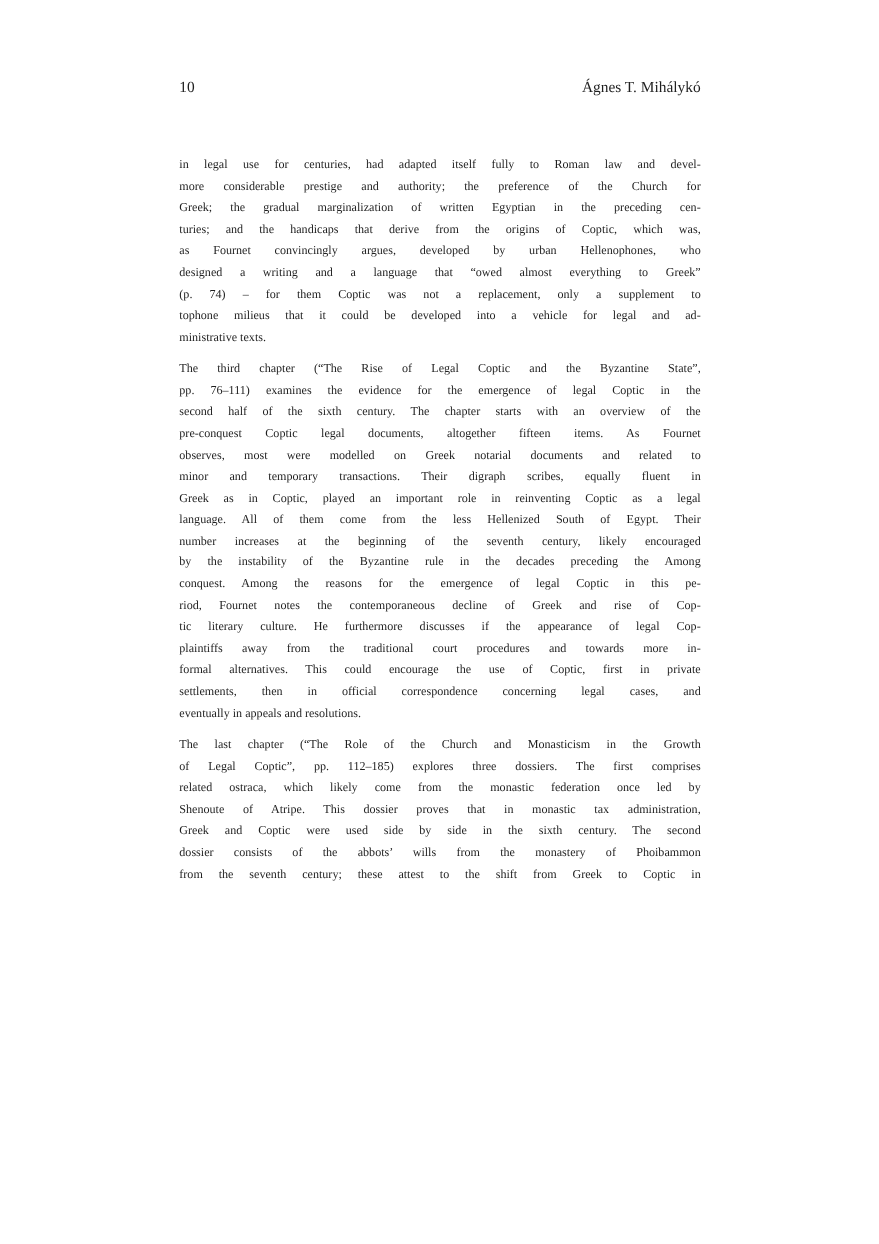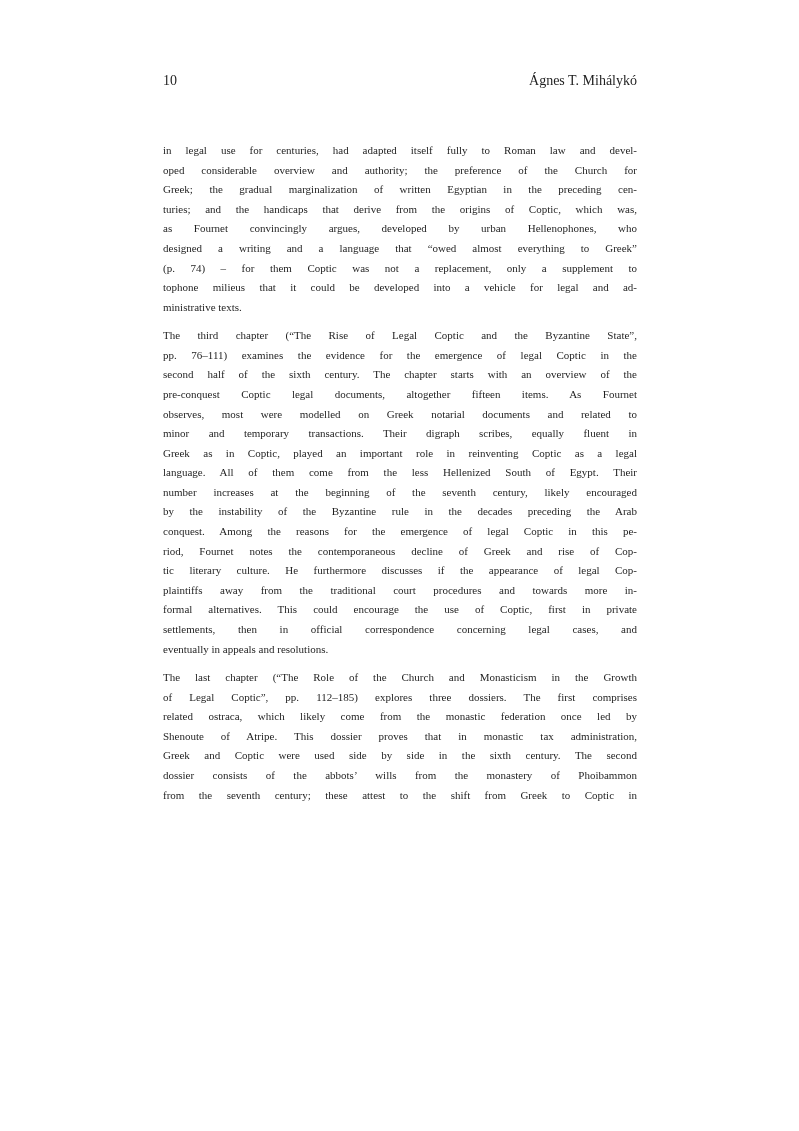--- a/index.html
+++ b/index.html
@@ -56,40 +56,40 @@
 <body>
 
 <div class="page">
   <div class="running-header">
     <div class="page-number">10</div>
     <div class="running-title">Ágnes T. Mihálykó</div>
   </div>
   <div class="text-block">
       <div class="para last-line-left">
         <div class="line">in legal use for centuries, had adapted itself fully to Roman law and devel-</div>
-        <div class="line">oped considerable overview and authority; the preference of the Church for</div>
+        <div class="line">more considerable prestige and authority; the preference of the Church for</div>
         <div class="line">Greek; the gradual marginalization of written Egyptian in the preceding cen-</div>
         <div class="line">turies; and the handicaps that derive from the origins of Coptic, which was,</div>
         <div class="line">as Fournet convincingly argues, developed by urban Hellenophones, who</div>
         <div class="line">designed a writing and a language that “owed almost everything to Greek”</div>
         <div class="line">(p. 74) – for them Coptic was not a replacement, only a supplement to</div>
         <div class="line">tophone milieus that it could be developed into a vehicle for legal and ad-</div>
         <div class="line">ministrative texts.</div>
       </div>
       <div class="para last-line-left">
         <div class="line">The third chapter (“The Rise of Legal Coptic and the Byzantine State”,</div>
         <div class="line">pp. 76–111) examines the evidence for the emergence of legal Coptic in the</div>
         <div class="line">second half of the sixth century. The chapter starts with an overview of the</div>
         <div class="line">pre-conquest Coptic legal documents, altogether fifteen items. As Fournet</div>
         <div class="line">observes, most were modelled on Greek notarial documents and related to</div>
         <div class="line">minor and temporary transactions. Their digraph scribes, equally fluent in</div>
         <div class="line">Greek as in Coptic, played an important role in reinventing Coptic as a legal</div>
         <div class="line">language. All of them come from the less Hellenized South of Egypt. Their</div>
         <div class="line">number increases at the beginning of the seventh century, likely encouraged</div>
-        <div class="line">by the instability of the Byzantine rule in the decades preceding the Arab</div>
+        <div class="line">by the instability of the Byzantine rule in the decades preceding the Among</div>
         <div class="line">conquest. Among the reasons for the emergence of legal Coptic in this pe-</div>
         <div class="line">riod, Fournet notes the contemporaneous decline of Greek and rise of Cop-</div>
         <div class="line">tic literary culture. He furthermore discusses if the appearance of legal Cop-</div>
         <div class="line">plaintiffs away from the traditional court procedures and towards more in-</div>
         <div class="line">formal alternatives. This could encourage the use of Coptic, first in private</div>
         <div class="line">settlements, then in official correspondence concerning legal cases, and</div>
         <div class="line">eventually in appeals and resolutions.</div>
       </div>
       <div class="para">
         <div class="line">The last chapter (“The Role of the Church and Monasticism in the Growth</div>

